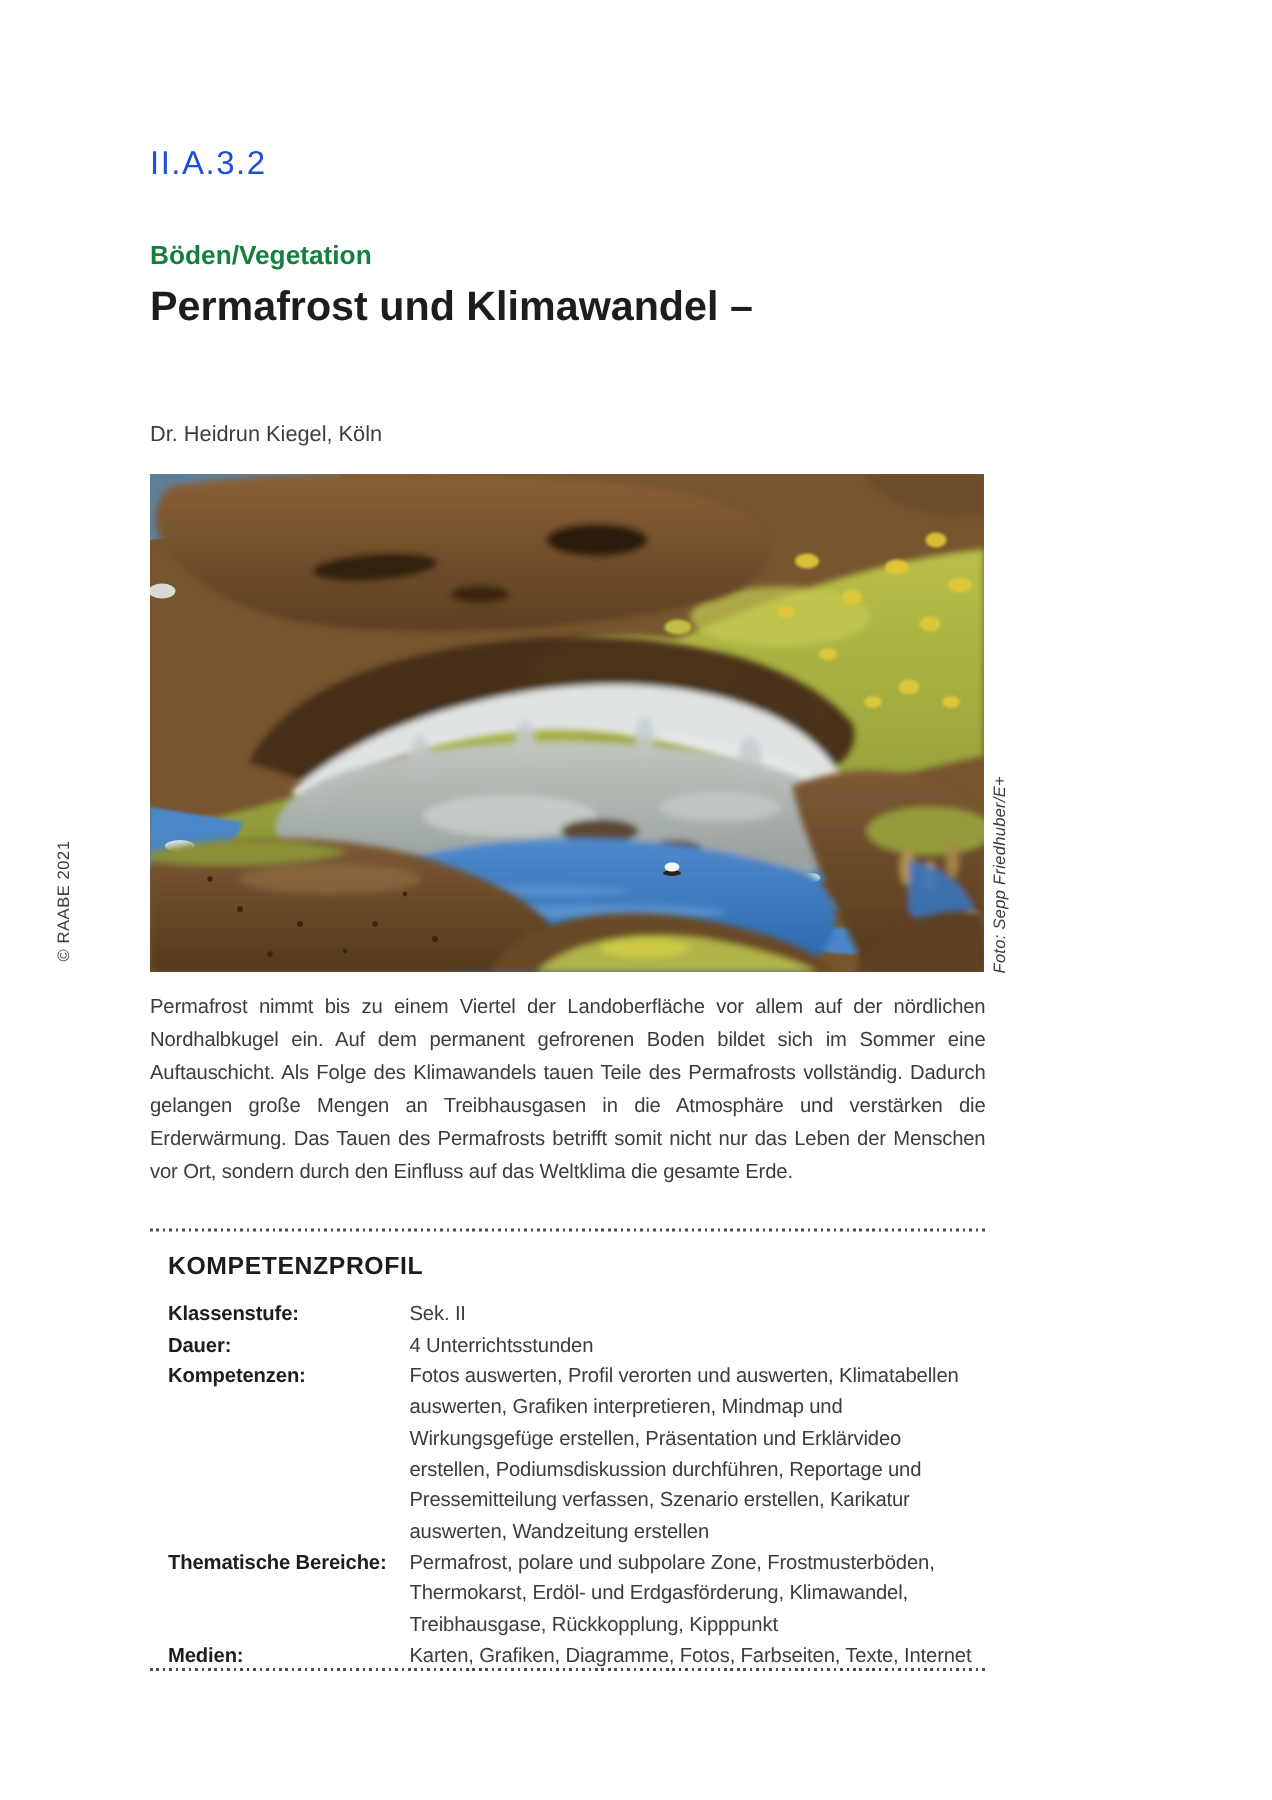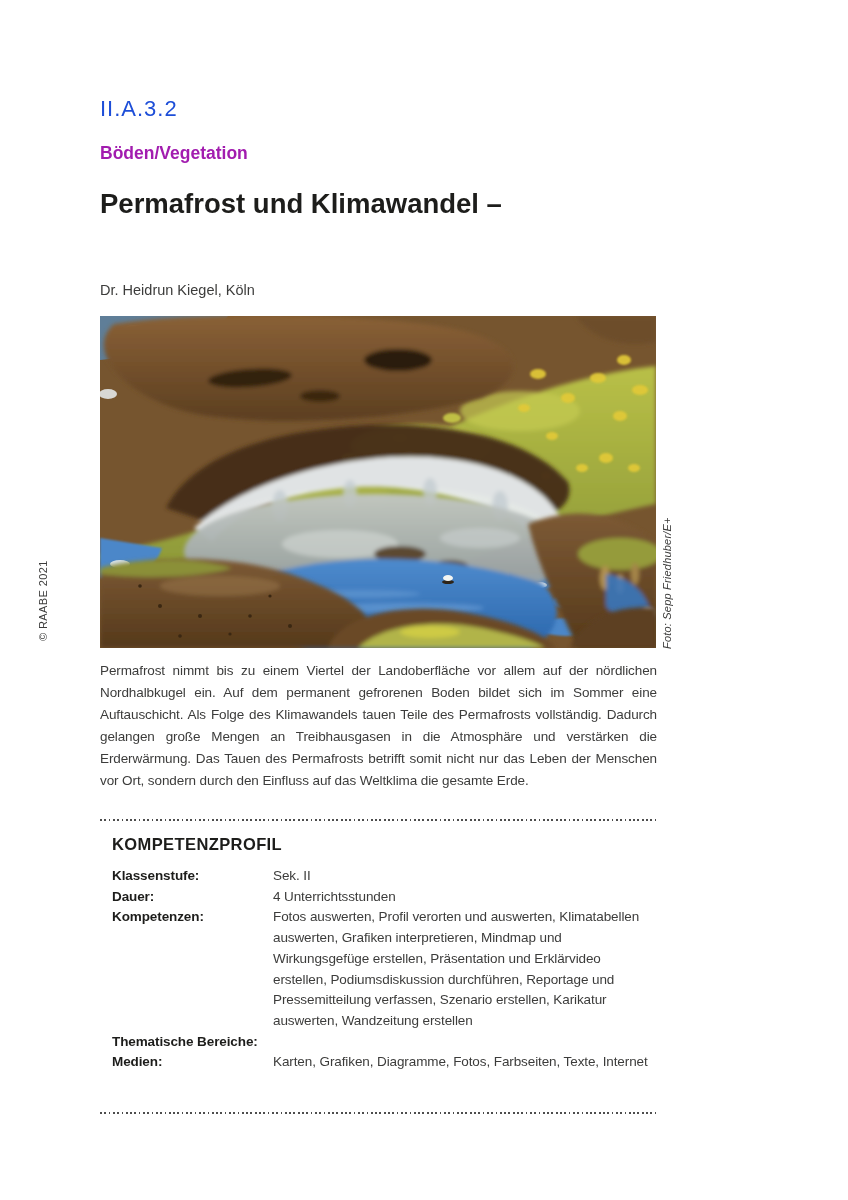--- a/index.html
+++ b/index.html
@@ -5,21 +5,21 @@
   html,body{margin:0;padding:0;}
   body{
     width:848px;height:1200px;background:#ffffff;position:relative;overflow:hidden;
     font-family:"Liberation Sans", sans-serif;color:#3c3c3b;
   }
   .abs{position:absolute;}
   .section-code{
     left:100px;top:96px;font-size:22px;font-weight:400;letter-spacing:1px;color:#1d4ed8;
   }
   .category{
-    left:100px;top:143px;font-size:17.5px;font-weight:bold;color:#a21caf;
+    left:100px;top:160px;font-size:17.5px;font-weight:bold;color:#15803d;
   }
   .doc-title{
     left:100px;top:186px;font-size:27.5px;line-height:35.5px;font-weight:bold;color:#1d1d1b;
   }
   .author{
     left:100px;top:282px;font-size:14.5px;color:#3c3c3b;
   }
   .photo-frame{
     left:100px;top:316px;width:556px;height:332px;background:#7d5c36;
   }
@@ -236,20 +236,21 @@
     <div class="profile-row">
       <span class="row-label">Dauer:</span>
       <span class="row-value">4 Unterrichtsstunden</span>
     </div>
     <div class="profile-row">
       <span class="row-label">Kompetenzen:</span>
       <span class="row-value">Fotos auswerten, Profil verorten und auswerten, Klimatabellen auswerten, Grafiken interpretieren, Mindmap und Wirkungsgefüge erstellen, Präsentation und Erklärvideo erstellen, Podiumsdiskussion durchführen, Reportage und Pressemitteilung verfassen, Szenario erstellen, Karikatur auswerten, Wandzeitung erstellen</span>
     </div>
     <div class="profile-row">
       <span class="row-label">Thematische Bereiche:</span>
+      <span class="row-value">Permafrost, polare und subpolare Zone, Frostmusterböden, Thermokarst, Erdöl- und Erdgasförderung, Klimawandel, Treibhausgase, Rückkopplung, Kipppunkt</span>
     </div>
     <div class="profile-row">
       <span class="row-label">Medien:</span>
       <span class="row-value">Karten, Grafiken, Diagramme, Fotos, Farbseiten, Texte, Internet</span>
     </div>
   </div>
 
   <div class="abs dotted-rule rule-bottom"></div>
 
 </div>

